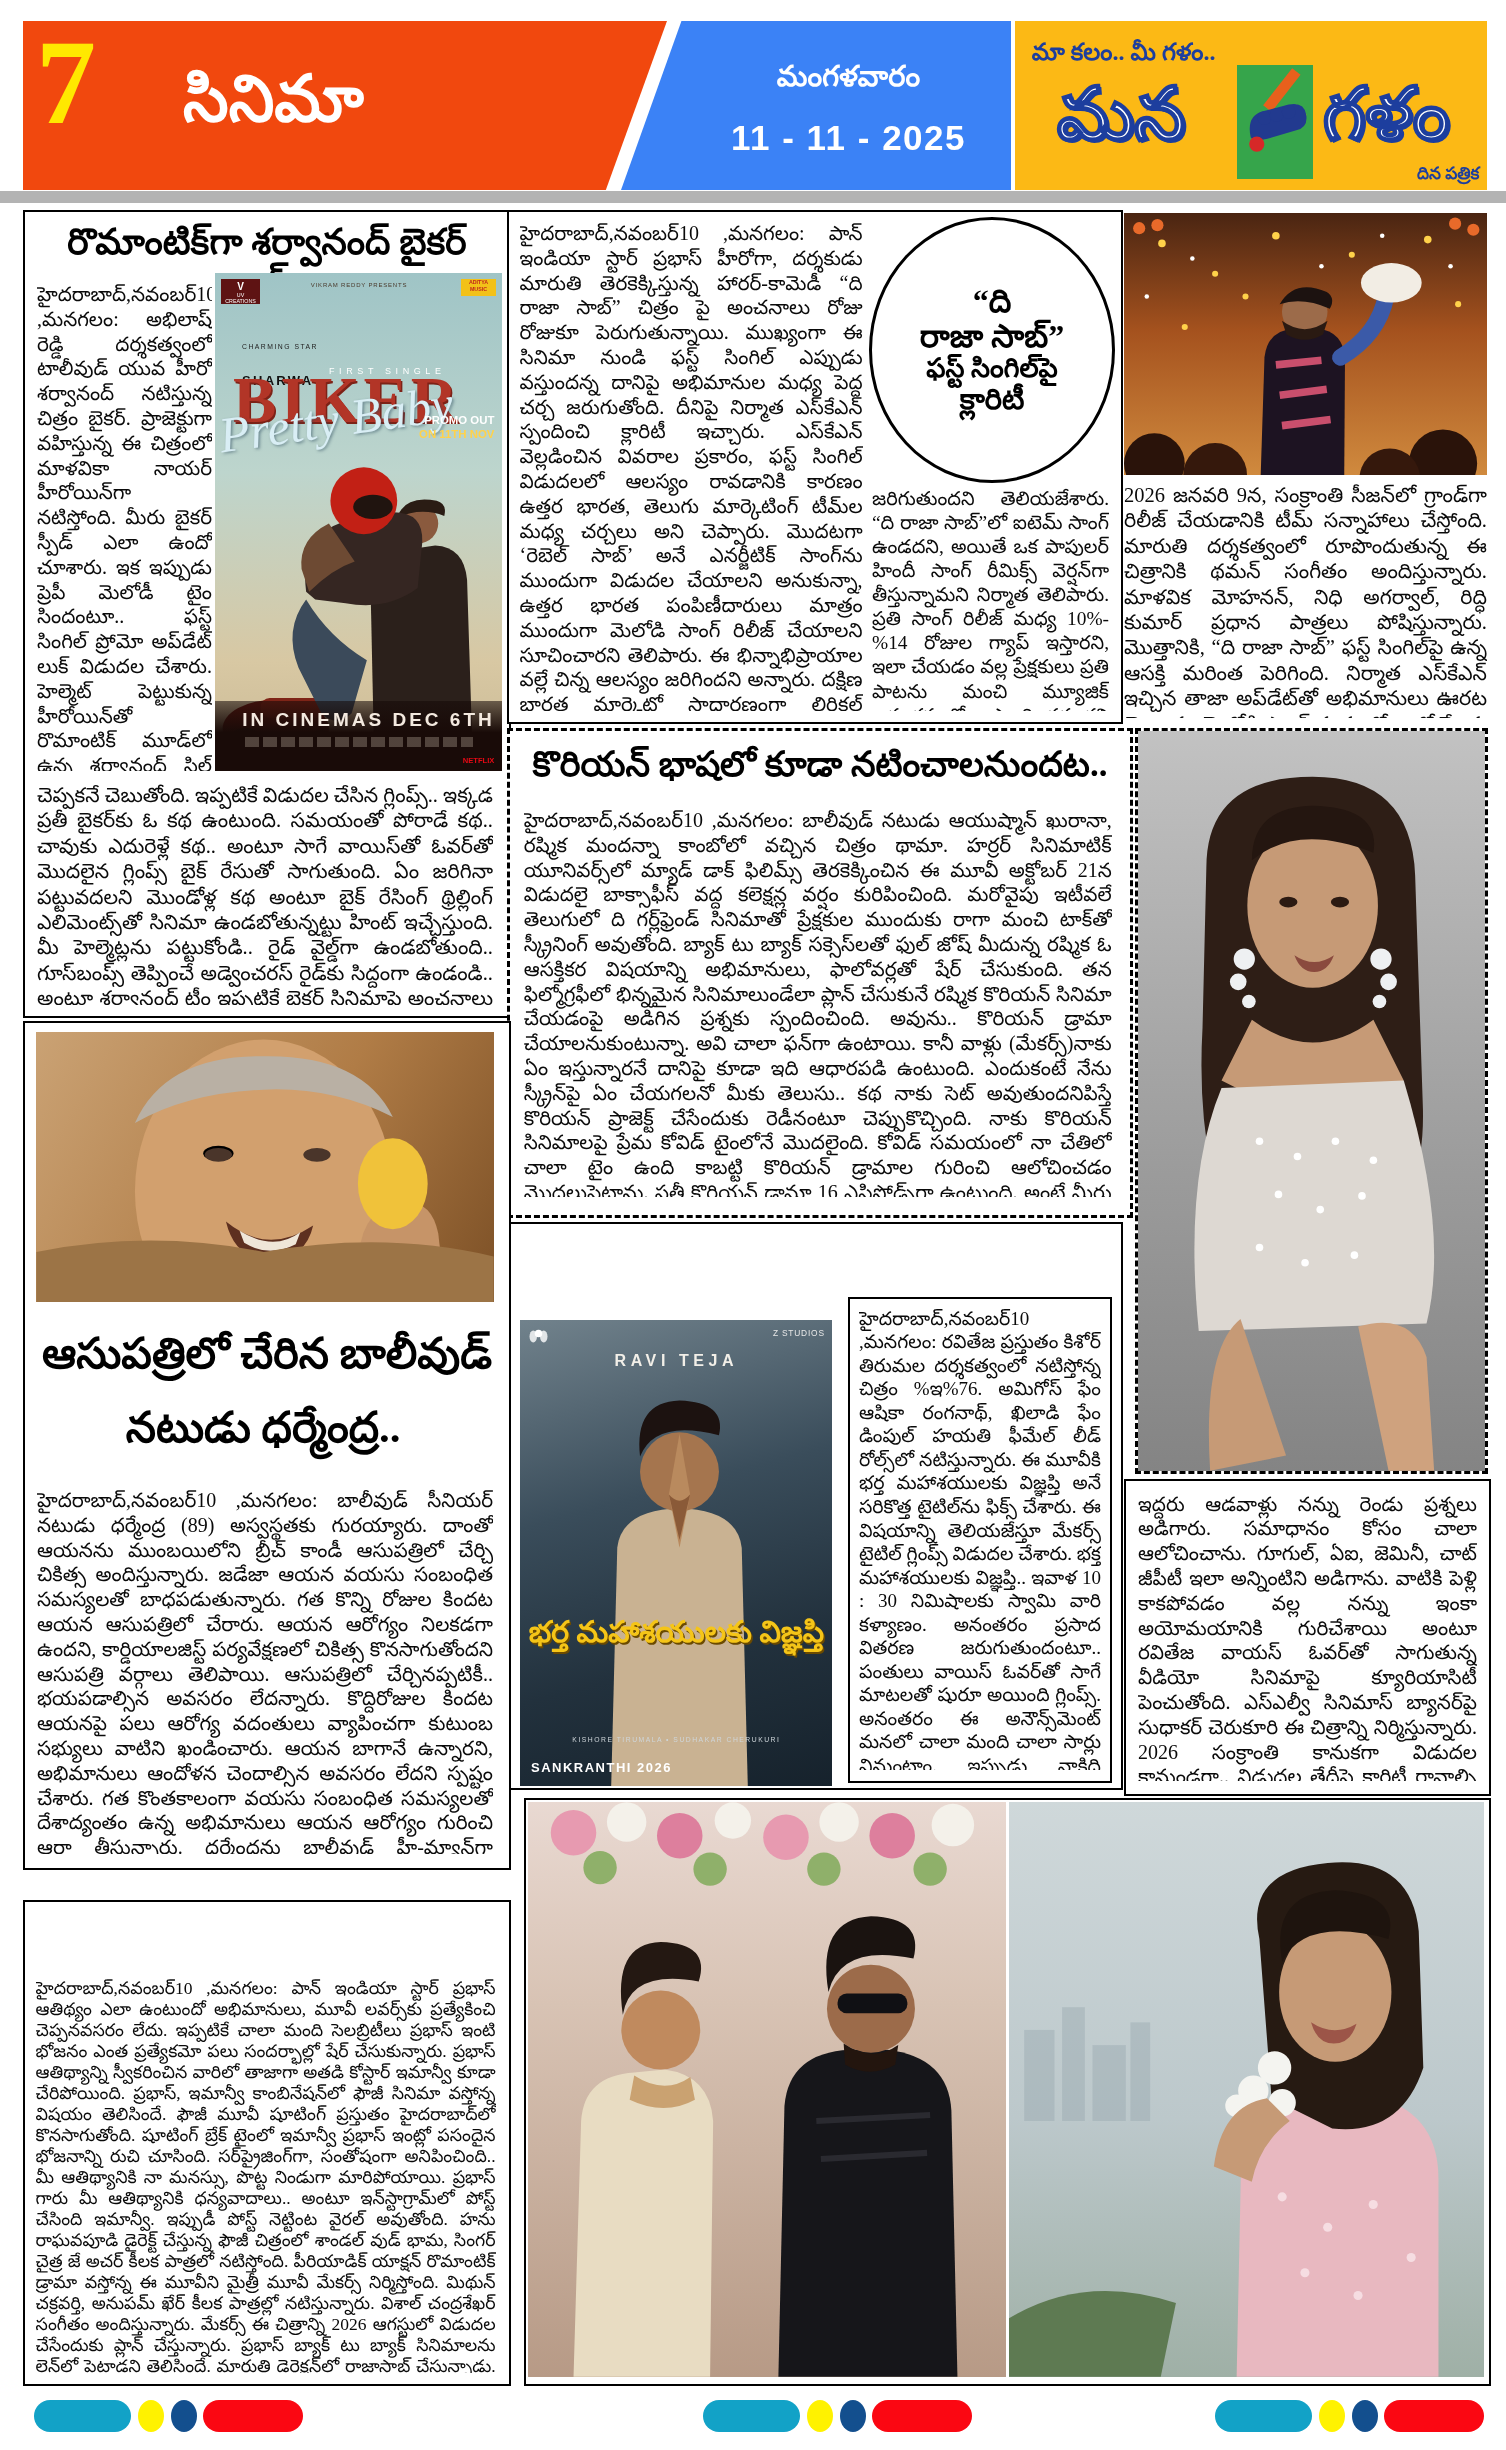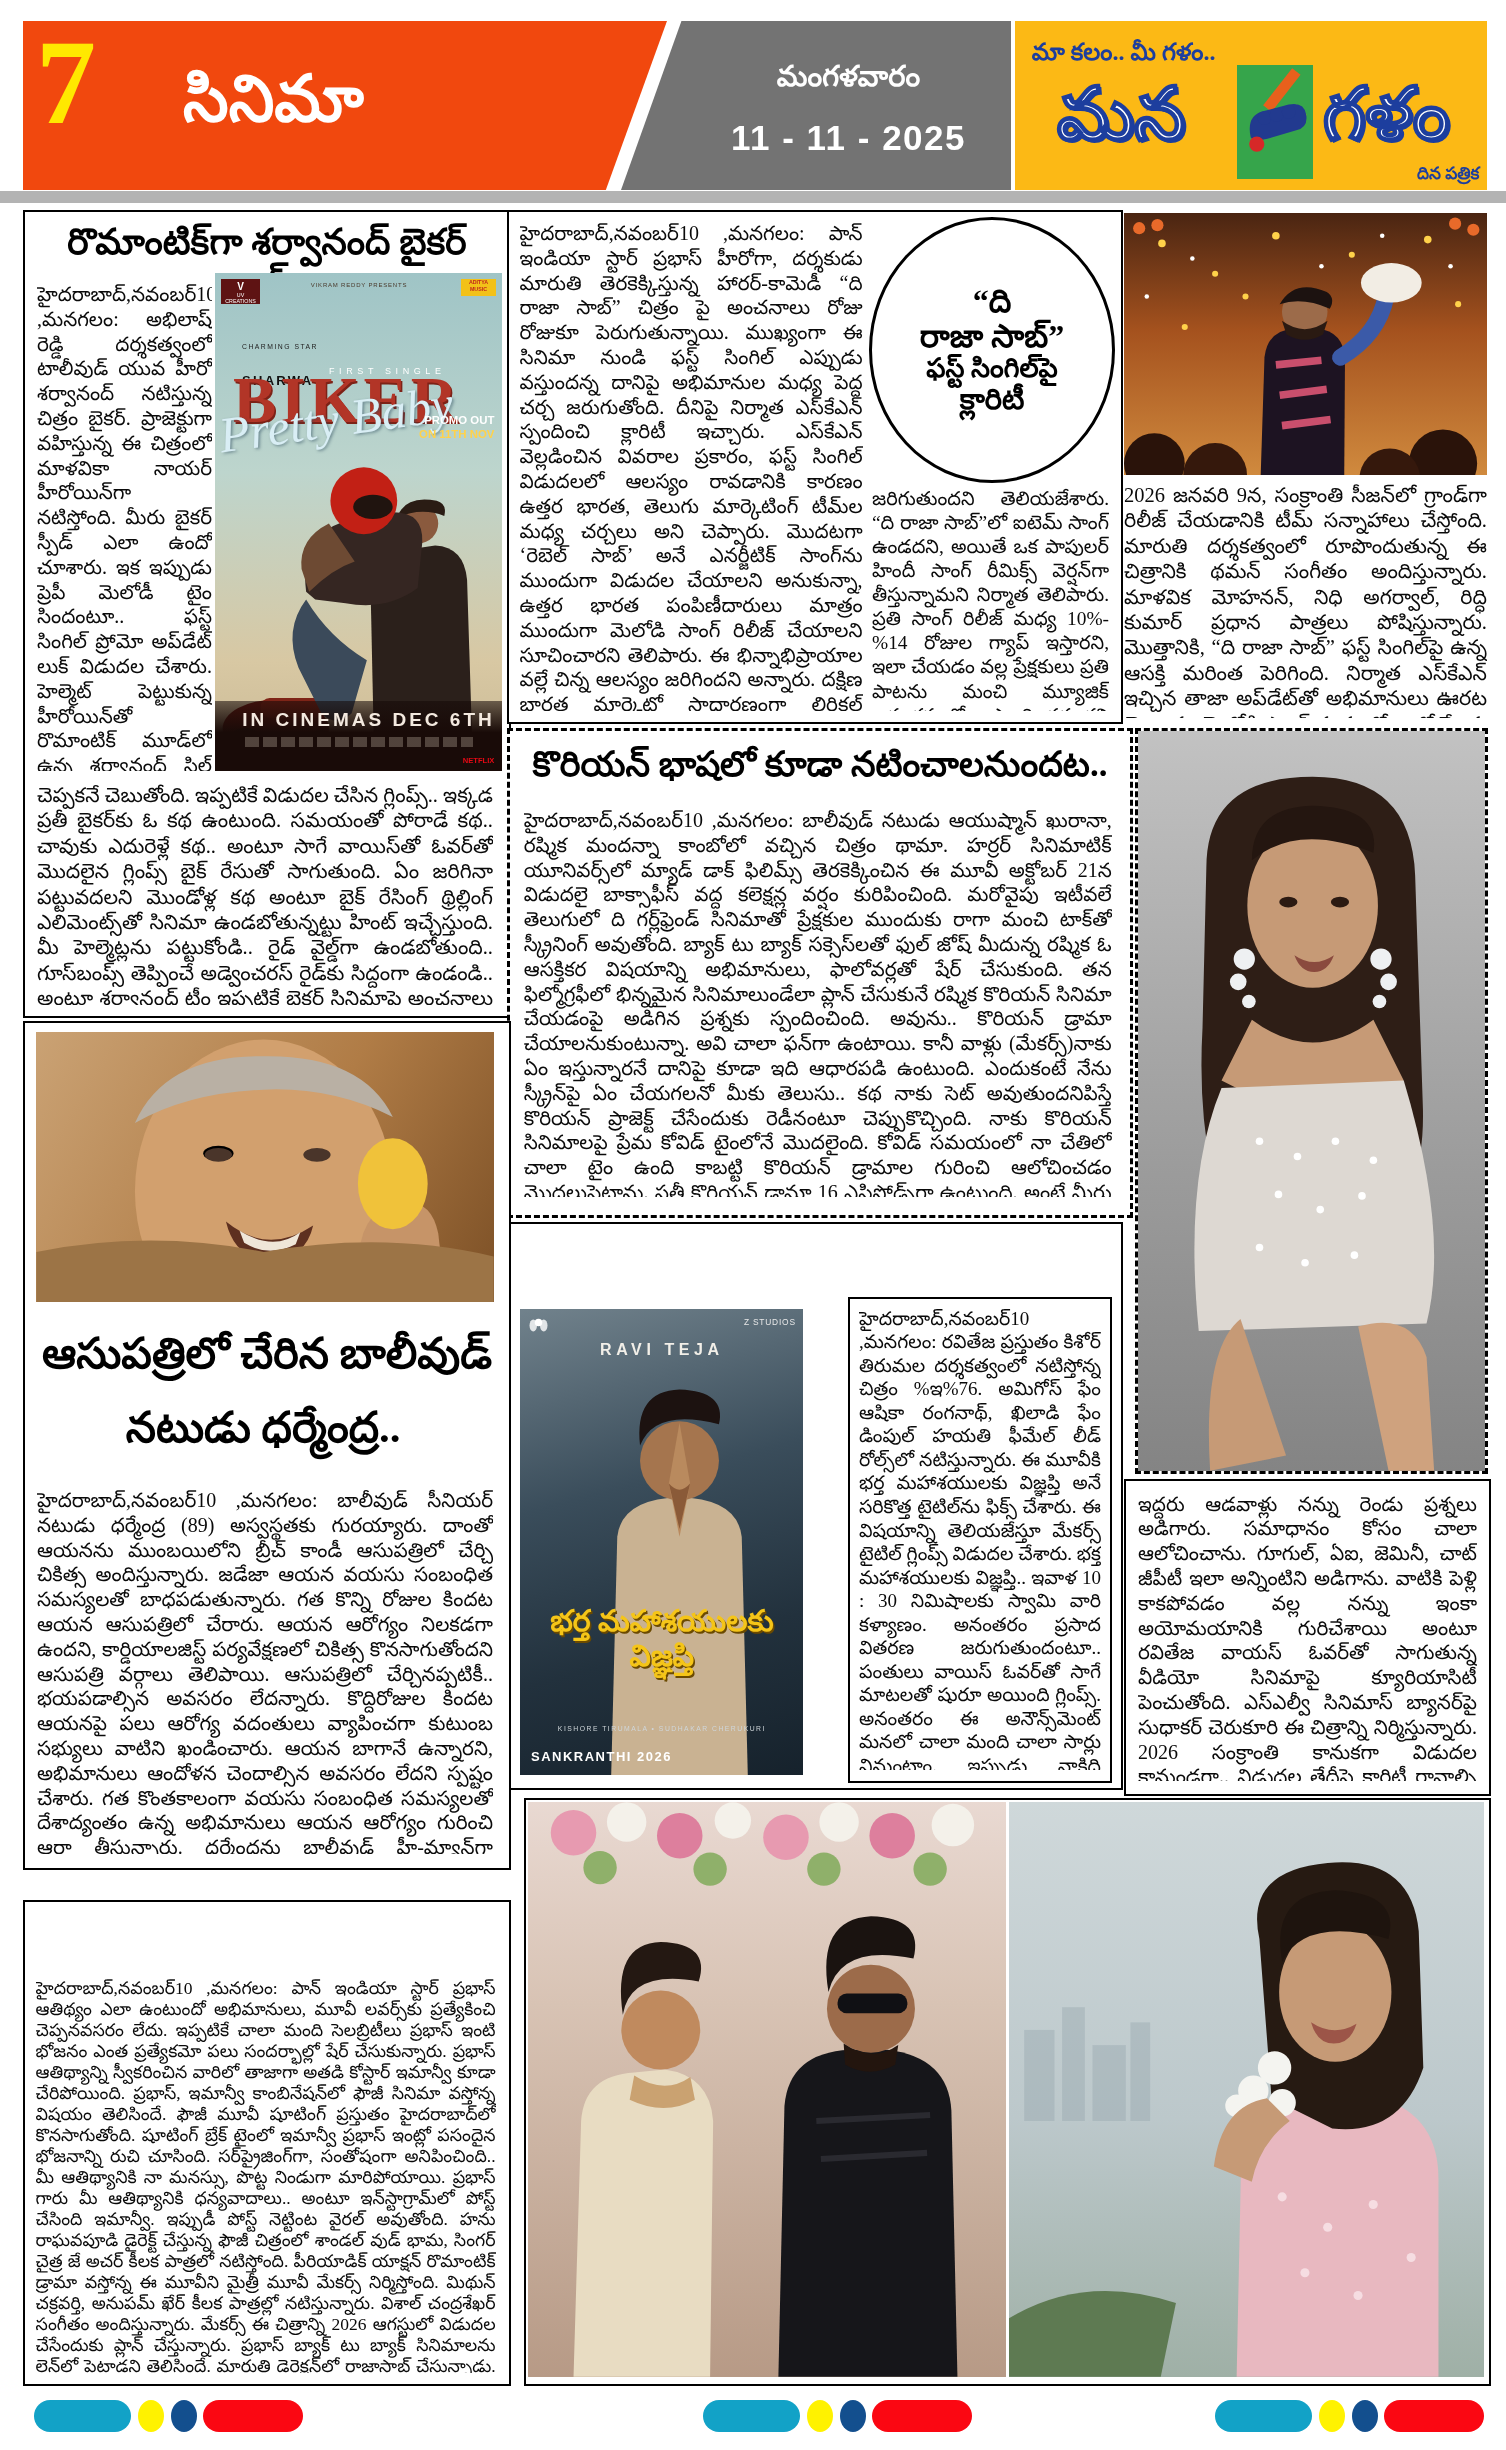--- a/index.html
+++ b/index.html
@@ -9,21 +9,21 @@
   .box{position:absolute;border:2.3px solid #000;background:#fff;overflow:hidden;}
   .dbox{position:absolute;border:3px dashed #000;background:#fff;overflow:hidden;}
   .bt{text-align:justify;line-height:1.24;overflow:hidden;}
   .hl{font-weight:700;color:#000;line-height:1.1;}
   .ctr{text-align:center;}
   
   #hdr-orange{left:23px;top:21px;width:644px;height:169px;background:#f1480e;
               clip-path:polygon(0 0,100% 0,90.5% 100%,0 100%);}
   #hdr-num{left:36px;top:23px;font-size:120px;font-weight:700;color:#ffe800;line-height:1;}
   #hdr-sec{left:114px;top:67px;width:319px;font-size:65px;font-weight:700;color:#fff;text-align:center;line-height:1;}
-  #hdr-blue{left:621px;top:21px;width:390px;height:169px;background:#737373;
+  #hdr-blue{left:621px;top:21px;width:390px;height:169px;background:#3b82f6;
             clip-path:polygon(15.5% 0,100% 0,100% 100%,0 100%);}
   #hdr-day{position:absolute;left:91px;top:39px;width:273px;text-align:center;font-size:29px;font-weight:700;color:#fff;}
   #hdr-date{position:absolute;left:91px;top:97px;width:273px;text-align:center;font-size:35px;font-weight:700;color:#fff;letter-spacing:1.5px;font-family:"Liberation Sans",sans-serif;}
   #masthead{left:1015px;top:21px;width:472px;height:169px;background:#fcb915;overflow:hidden;}
   #mast-tag{position:absolute;left:16.7px;top:18px;font-size:24px;font-weight:700;color:#1d3e9e;}
   #mast-green{position:absolute;left:222px;top:44px;width:76px;height:114px;background:#36a54b;}
   .mast-word{position:absolute;top:47px;font-size:73px;font-weight:700;color:#fff;
              -webkit-text-stroke:2.3px #1d3e9e;text-shadow:2.3px 2.3px 0 #1d3e9e;line-height:1.3;}
   #mast-l{left:42px;} #mast-r{left:308px;}
   #mast-sub{position:absolute;right:7.6px;bottom:3px;font-size:17px;font-weight:700;color:#1d3e9e;}
@@ -203,21 +203,21 @@
             <circle cx="285" cy="690" r="5"></circle>
           </g>
         <path d="M95 974 q-10 -160 40 -200 l60 180z" fill="#c69a76"></path>
         <path d="M330 974 l-40 -190 q70 -20 90 40 l10 150z" fill="#cfa27e"></path>
       </svg>
     </div>
   </div>
 
   <div class="box" style="left:507px;top:1222px;width:612px;height:564px;">
 
-    <div id="poster-rt" class="ph" style="left:11.4px;top:85px;width:283px;height:466px;text-decoration:underline;">
+    <div id="poster-rt" class="ph" style="left:11.4px;top:96px;width:312px;height:466px;text-decoration:underline;">
       <svg width="319" height="466" viewBox="0 0 420 614" style="position:absolute;">
         <path d="M120 614 L128 300 q6 -50 82 -52 q76 2 82 52 L300 614 Z" fill="#c9b292"></path>
         <circle cx="210" cy="200" r="52" fill="#a5754e"></circle>
         <path d="M158 180 q20 -50 104 -28 q10 -44 -52 -46 q-60 2 -52 74z" fill="#1c1210"></path>
         <path d="M196 230 L210 150 L224 230 L210 300 Z" fill="#b98a5e"></path>
         <path d="M196 230 q14 16 28 0 l-14 60z" fill="#8a5a38"></path>
       </svg>
       <div class="ptxt" style="left:7.6px;top:6px;width:30px;height:18px;">
         <svg width="21" height="18" viewBox="0 0 28 24">
             <circle cx="14" cy="10" r="5" fill="#fff"></circle>

